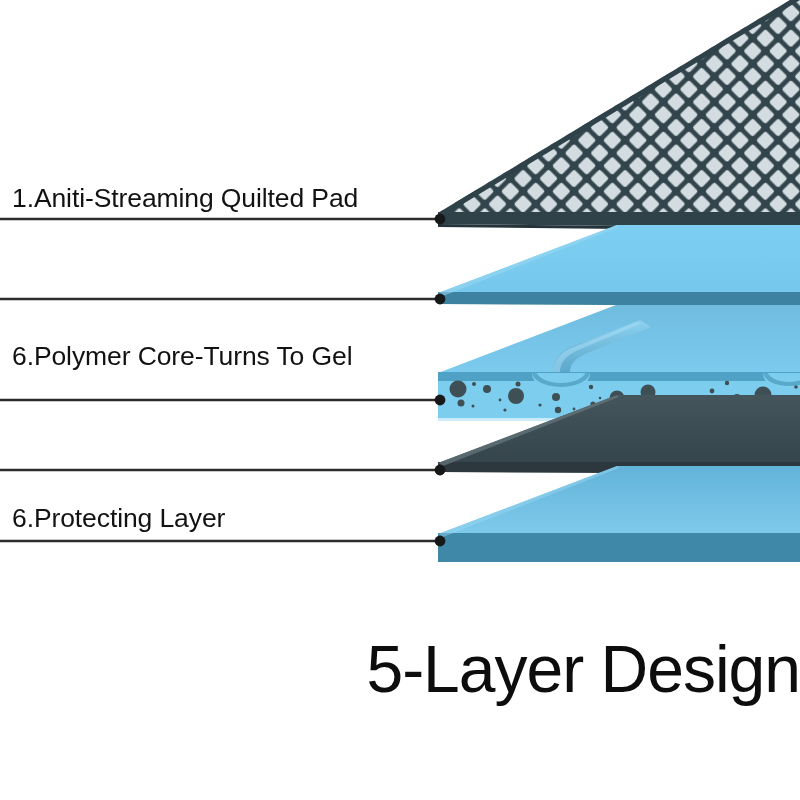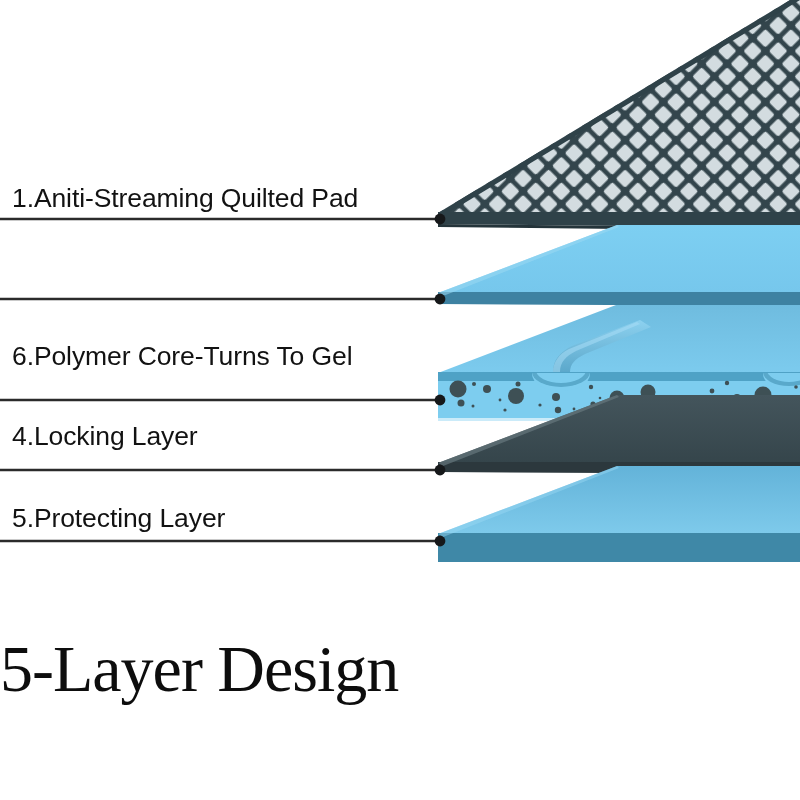--- a/index.html
+++ b/index.html
@@ -43,24 +43,24 @@
     letter-spacing: -0.1px;
     font-family: "Liberation Sans", sans-serif;
   }
 
   
   #title {
     position: absolute;
     left: 0;
     right: 0;
     top: 636px;
-    text-align: left;
+    text-align: right;
     font-size: 66px;
     color: #0d0d0d;
-    font-family: Liberation Serif, serif;
+    font-family: Liberation Sans, sans-serif;
     letter-spacing: -1px;
     line-height: 1;
   }
 </style>
 </head>
 <body>
 
 <div id="diagram-root">
 
   <svg id="layer-stack" viewBox="0 0 800 800">
@@ -190,18 +190,17 @@
       <circle cx="440" cy="219" r="5.4"></circle>
       <circle cx="440" cy="299" r="5.4"></circle>
       <circle cx="440" cy="400" r="5.4"></circle>
       <circle cx="440" cy="470" r="5.4"></circle>
       <circle cx="440" cy="541" r="5.4"></circle>
     </g>
   </svg>
 
   <div class="label-text" style="top:183px">1.Aniti-Streaming Quilted Pad</div>
   <div class="label-text" style="top:341px">6.Polymer Core-Turns To Gel</div>
-  <div class="label-text" style="top:421px">4.Locking Layer</div>
-  <div class="label-text" style="top:503px">5.Protecting Layer</div>
+  <div class="label-text" style="top:503px">6.Protecting Layer</div>
 
   <div id="title">5-Layer Design</div>
 
 </div>
 
 </body></html>

